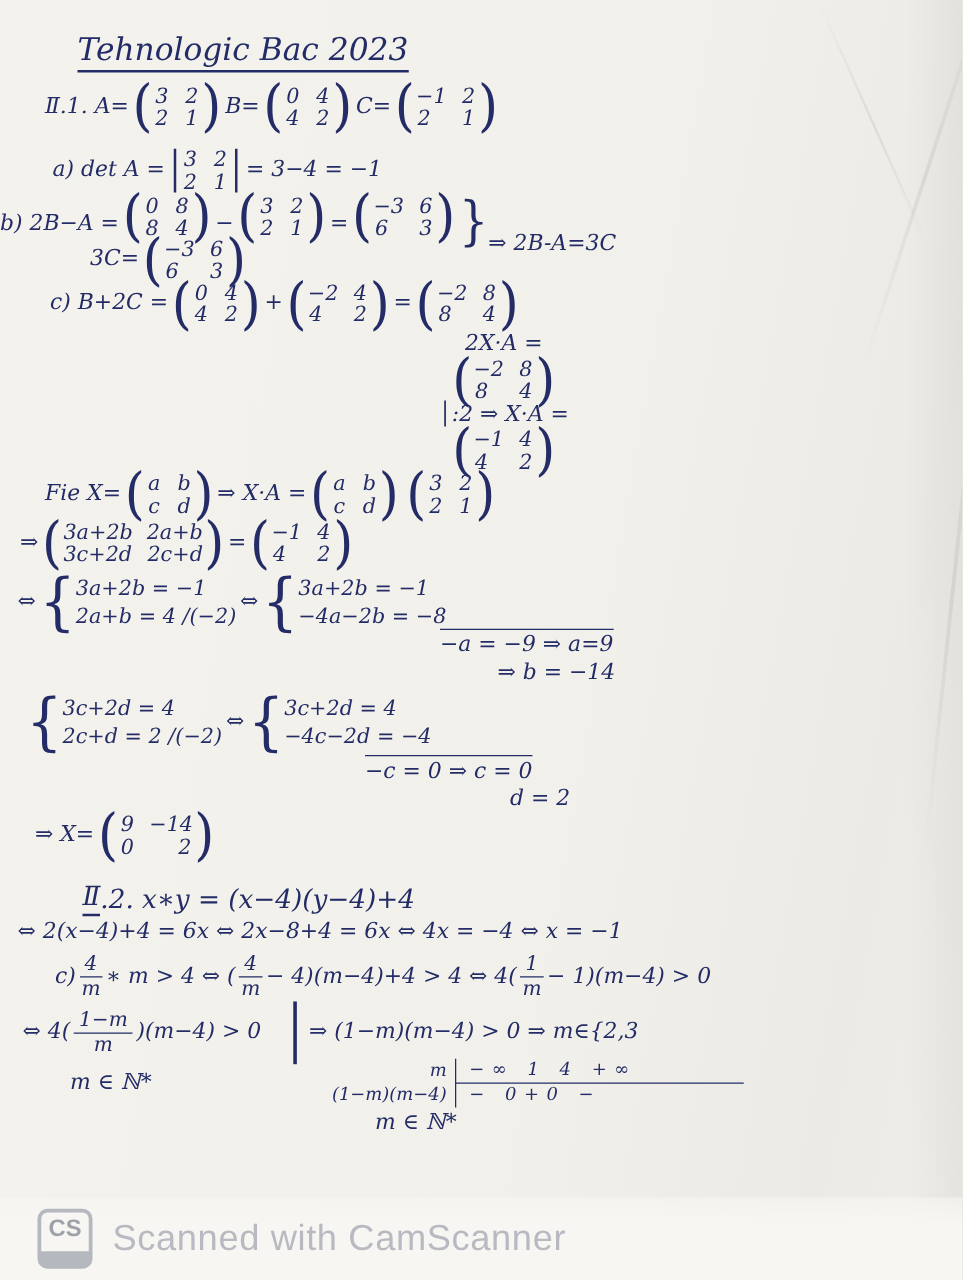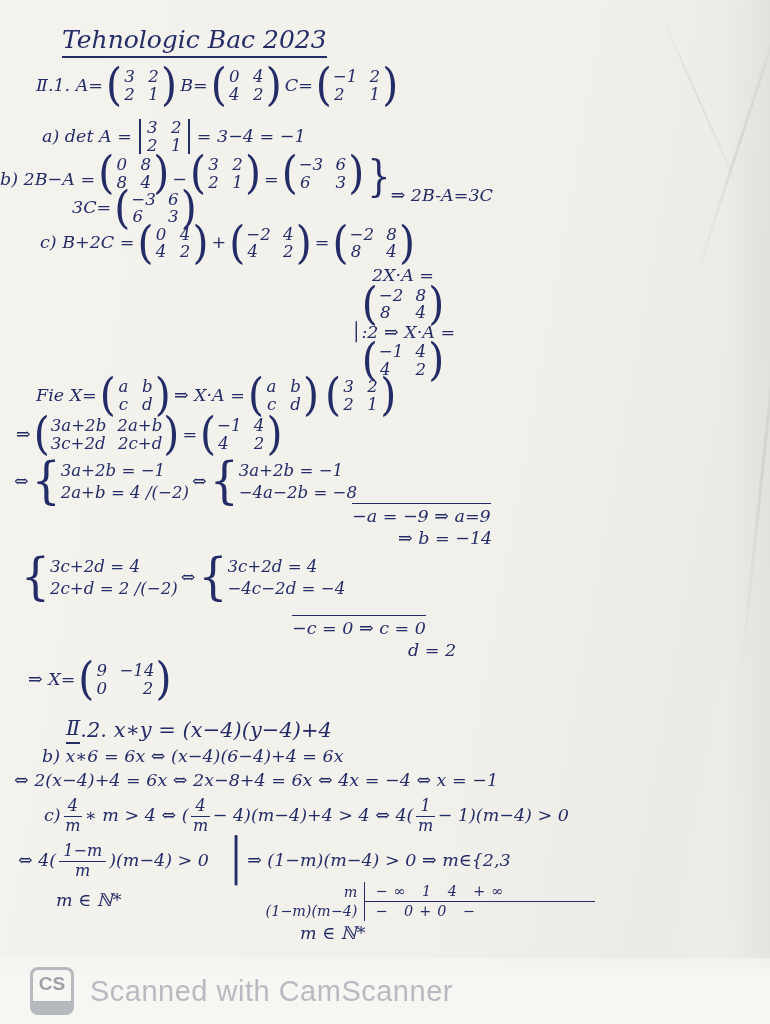--- a/index.html
+++ b/index.html
@@ -396,21 +396,21 @@
         </span>
         <span class="t"> ⇔ </span>
         <span class="sys">
           <span class="par">{</span>
           <span class="scol">
             <span>3c+2d = 4</span>
             <span>−4c−2d = −4</span>
           </span>
         </span>
       </div>
-      <div class="line" style="margin-left: 292px; margin-top: 16px; text-align: right;">
+      <div class="line" style="margin-left: 292px; margin-top: 5px; text-align: right;">
         <span class="ovl">−c = 0 ⇒ c = 0</span>
       </div>
       <div class="line" style="margin-left: 408px; margin-top: 0px;">
         <span class="t">d = 2</span>
       </div>
       <div class="line" style="margin-left: 28px; margin-top: 0px;">
         <span class="t">⇒  X= </span>
         <span class="mat">
           <span class="par">(</span>
           <span class="mcol">
@@ -422,23 +422,20 @@
               <span>0</span>
               <span>2</span>
             </span>
           </span>
           <span class="par">)</span>
         </span>
       </div>
       <div class="line" style="margin-left: 34px; margin-top: 18px; font-size: 21px;">
         <span class="t u">Ⅱ</span>
         <span class="t">.2.   x∗y = (x−4)(y−4)+4</span>
-      </div>
-      <div class="line" style="margin-left: 42px; margin-top: 2px;">
-        <span class="t">b) x∗6 = 6x ⇔ (x−4)(6−4)+4 = 6x</span>
       </div>
       <div class="line" style="margin-left: 14px; margin-top: 2px;">
         <span class="t">⇔  2(x−4)+4 = 6x ⇔  2x−8+4 = 6x ⇔  4x = −4 ⇔ x = −1</span>
       </div>
       <div class="line" style="margin-left: 44px; margin-top: 6px;">
         <span class="t">c) </span>
         <span class="frac">
           <span class="num">4</span>
           <span class="den">m</span>
         </span>

